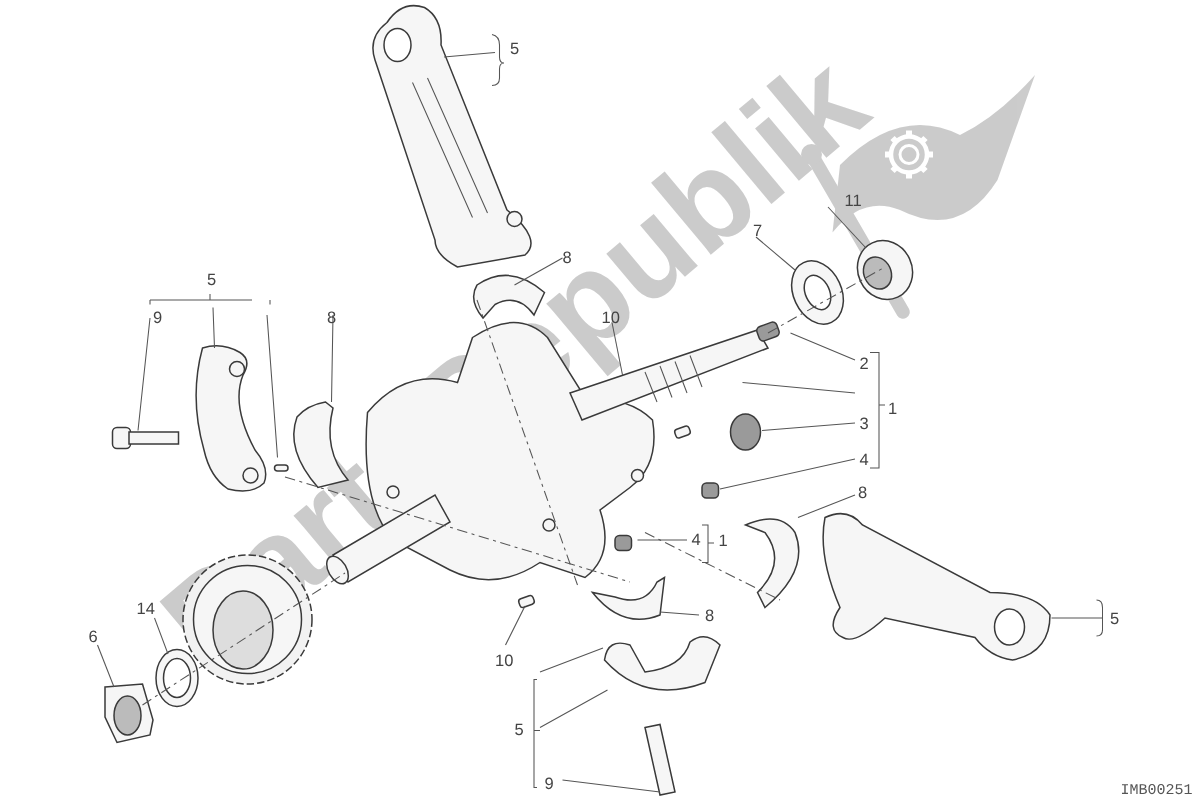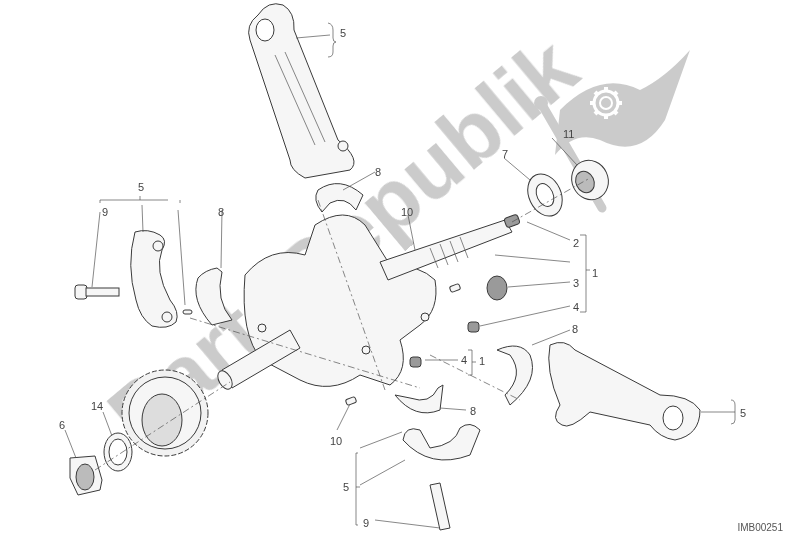--- a/index.html
+++ b/index.html
@@ -1,19 +1,19 @@
 <!DOCTYPE html>
 <html><head>
 <meta charset="utf-8">
 <style>
   html, body { margin:0; padding:0; background:#ffffff; }
   body { width:799px; height:539px; overflow:hidden; position:relative; font-family:"Liberation Sans", sans-serif; }
   #stage { position:absolute; left:0; top:0; width:799px; height:539px; }
   .callout { position:absolute; font-size:11px; color:#444; line-height:1; cursor:pointer; }
-  .code { position:absolute; right:16px; bottom:6px; font-size:10px; color:#555; }
+  .code { position:absolute; right:4px; bottom:6px; font-size:10px; color:#555;font-family:Liberation Mono, monospace; }
 </style>
 </head>
 <body>
 
 <div id="stage">
 <svg width="799" height="539" viewBox="0 0 799 539" xmlns="http://www.w3.org/2000/svg">
   <defs>
     <style>
       .ln { stroke:#3a3a3a; stroke-width:1; fill:#f6f6f6; }
       .thin { stroke:#555; stroke-width:0.7; fill:none; }

